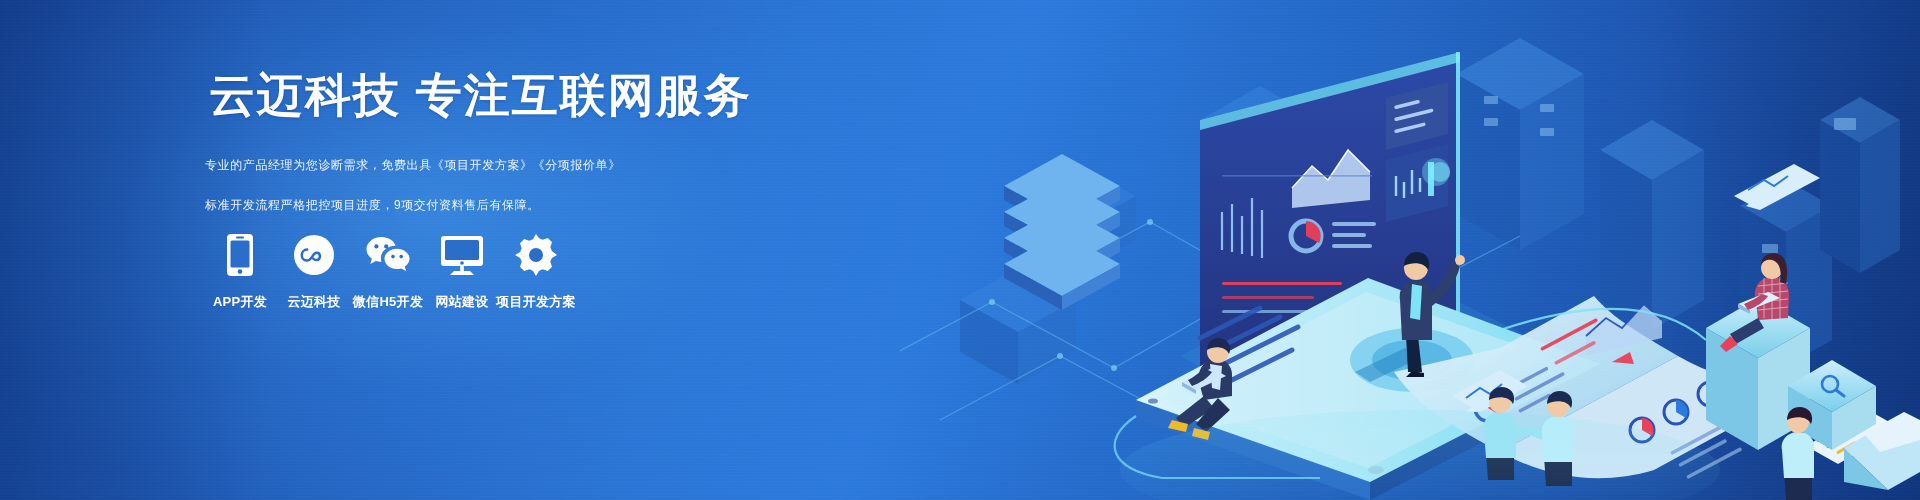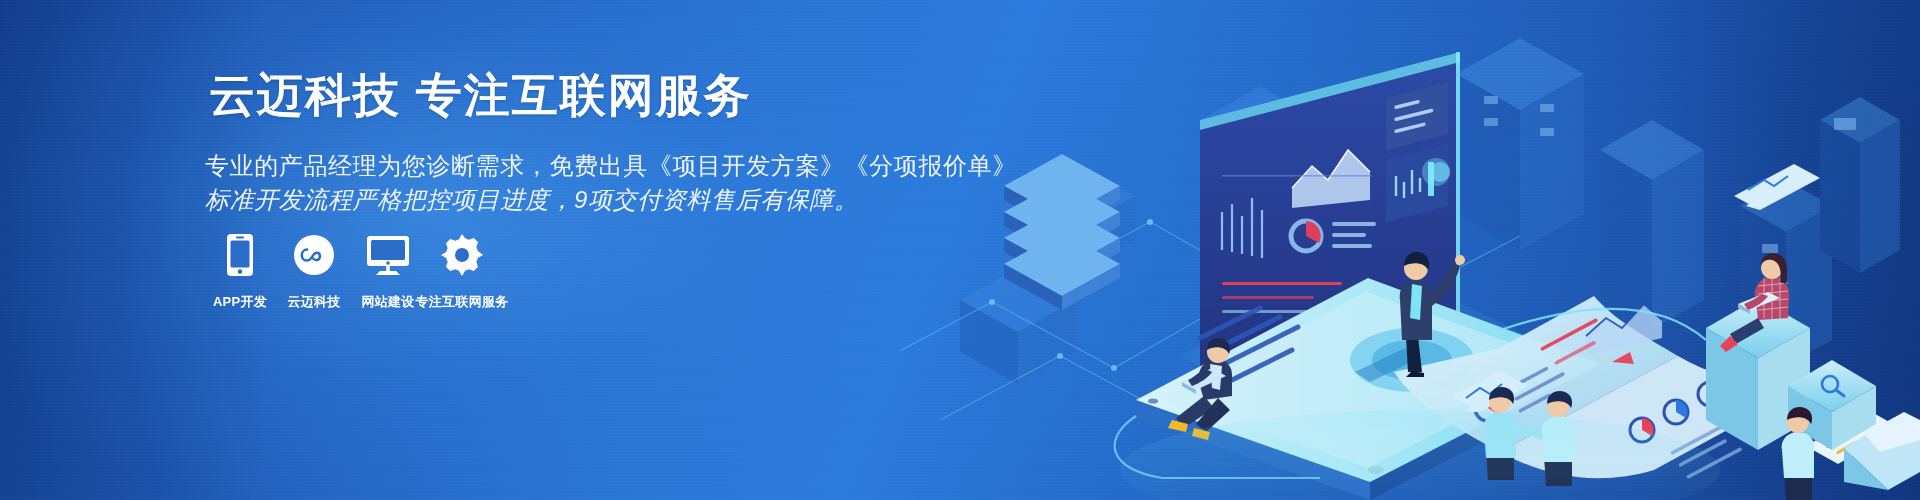--- a/index.html
+++ b/index.html
@@ -29,24 +29,24 @@
   }
 
   
   .copy{position:absolute;left:205px;top:66px;width:760px;z-index:6;}
   .headline{
     font-size:46px;line-height:58px;font-weight:bold;color:#ffffff;
     letter-spacing:2px;white-space:nowrap;margin:0 0 26px 4px;
     text-shadow:0 1px 3px rgba(6,33,86,.25);
   }
   .sub{
-    font-size:24px;line-height:31px;color:#eef4fd;font-weight:normal;
+    font-size:12px;line-height:31px;color:#eef4fd;font-weight:normal;
     letter-spacing:.6px;white-space:nowrap;margin:0;
   }
-  .sub2{margin-top:3px;font-style:italic;}
+  .sub2{margin-top:9px;}
 
   
   .services{position:absolute;left:203px;top:232px;display:flex;align-items:flex-start;z-index:6;}
   .svc{width:74px;display:flex;flex-direction:column;align-items:center;cursor:pointer;justify-content:space-between;}
   .svc .ico{height:46px;display:flex;align-items:center;justify-content:center;}
   .svc .lbl{margin-top:16px;font-size:13px;line-height:16px;color:#ffffff;font-weight:bold;white-space:nowrap;letter-spacing:.3px;}
   .svc svg{display:block;fill:#ffffff;}
 
   
   .art{position:absolute;left:900px;top:0;width:1020px;height:500px;z-index:3;}
@@ -458,20 +458,33 @@
     <div class="svc">
       <span class="ico">
         <svg width="40" height="40" viewBox="0 0 40 40">
           <circle cx="20" cy="20" r="20" fill="#fff"></circle>
           <path d="M13.2 14.6c-3.4 0-5.4 2.6-5.4 5.6 0 3.1 2.1 5.3 4.8 5.3 2.6 0 4.3-1.8 5.5-3.7 1.3-2.1 2.6-4 4.6-4 1.9 0 3.2 1.5 3.2 3.5 0 2.2-1.5 3.8-3.6 3.8-1.2 0-2.2-.5-2.9-1.3" fill="none" stroke="#2a6ec9" stroke-width="2.5" stroke-linecap="round"></path>
         </svg>
       </span>
       <span class="lbl">云迈科技</span>
     </div>
 
+    <div class="svc">
+      <span class="ico">
+        <svg width="46" height="40" viewBox="0 0 46 40">
+          <path d="M16.5 2C8 2 1.5 7.6 1.5 14.3c0 3.8 2.1 7.2 5.4 9.4L5.3 29l5.6-2.9c1.8.5 3.7.7 5.6.6-.4-1.2-.6-2.4-.6-3.7 0-7 6.6-12.4 14.6-12.3C29.1 5.8 23.4 2 16.5 2z" fill="#fff"></path>
+          <circle cx="11.4" cy="11.4" r="2.1" fill="#2a6ec9"></circle>
+          <circle cx="21.2" cy="11.4" r="2.1" fill="#2a6ec9"></circle>
+          <path d="M44.5 23.8c0-5.6-5.6-10.1-12.5-10.1s-12.5 4.5-12.5 10.1c0 5.6 5.6 10.2 12.5 10.2 1.5 0 2.9-.2 4.2-.6l4.9 2.6-1.3-4.4c2.9-1.9 4.7-4.7 4.7-7.8z" fill="#fff"></path>
+          <circle cx="28" cy="21.6" r="1.8" fill="#2a6ec9"></circle>
+          <circle cx="36.2" cy="21.6" r="1.8" fill="#2a6ec9"></circle>
+        </svg>
+      </span>
+      <span class="lbl">微信H5开发</span>
+    </div>
 
     <div class="svc">
       <span class="ico">
         <svg width="44" height="40" viewBox="0 0 44 40">
           <rect x="1" y="1" width="42" height="30" rx="3" fill="#fff"></rect>
           <rect x="5" y="5" width="34" height="20" rx="1.5" fill="#2a6ec9"></rect>
           <circle cx="22" cy="28" r="1.8" fill="#2a6ec9"></circle>
           <path d="M14 36h16l4 4H10z" fill="#fff"></path>
           <rect x="20.2" y="31" width="3.6" height="5" fill="#fff"></rect>
         </svg>
@@ -479,18 +492,18 @@
       <span class="lbl">网站建设</span>
     </div>
 
     <div class="svc">
       <span class="ico">
         <svg width="42" height="42" viewBox="0 0 42 42">
           <path d="M21 0l3.1 4.2a17 17 0 0 1 3.6 1.5L32.8 4l4.2 4.2-1.7 5.1a17 17 0 0 1 1.5 3.6L42 21l-5.2 3.1a17 17 0 0 1-1.5 3.6l1.7 5.1-4.2 4.2-5.1-1.7a17 17 0 0 1-3.6 1.5L21 42l-3.1-5.2a17 17 0 0 1-3.6-1.5L9.2 37 5 32.8l1.7-5.1a17 17 0 0 1-1.5-3.6L0 21l5.2-3.1a17 17 0 0 1 1.5-3.6L5 9.2 9.2 5l5.1 1.7a17 17 0 0 1 3.6-1.5z" fill="#fff"></path>
           <circle cx="21" cy="21" r="7" fill="#2a6ec9"></circle>
         </svg>
       </span>
-      <span class="lbl">专注互联网服务</span>
+      <span class="lbl">项目开发方案</span>
     </div>
 
   </div>
 
 </div>
 
 </body></html>

